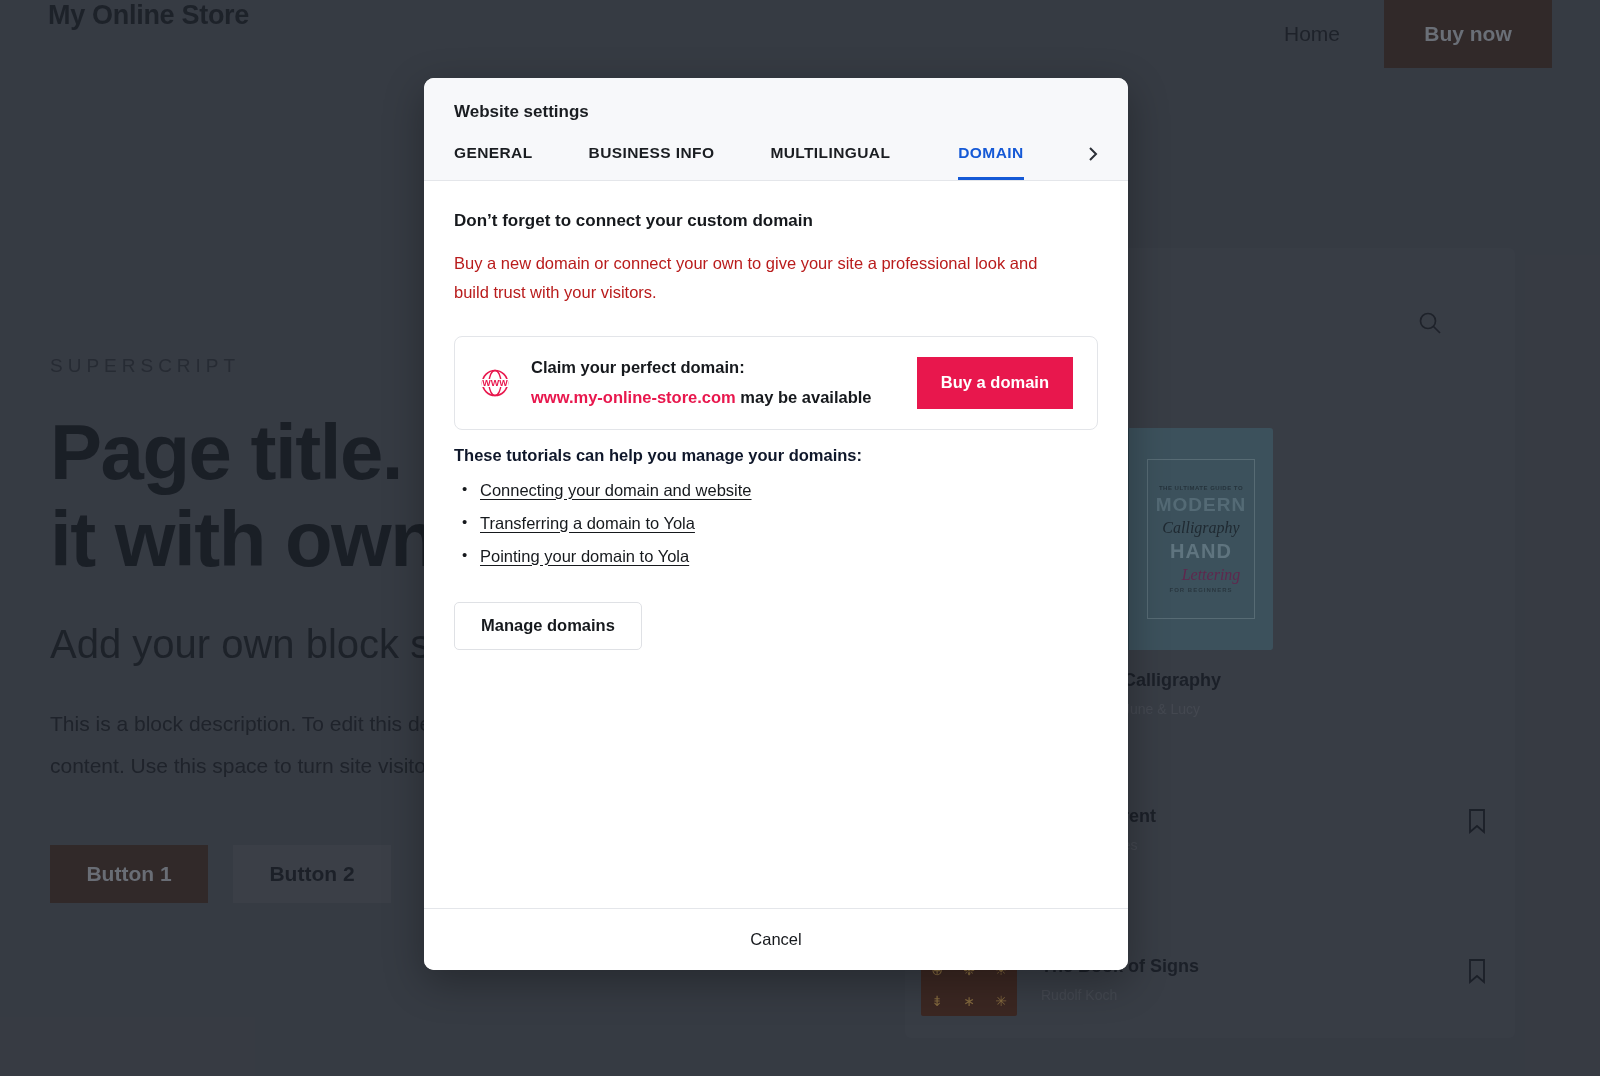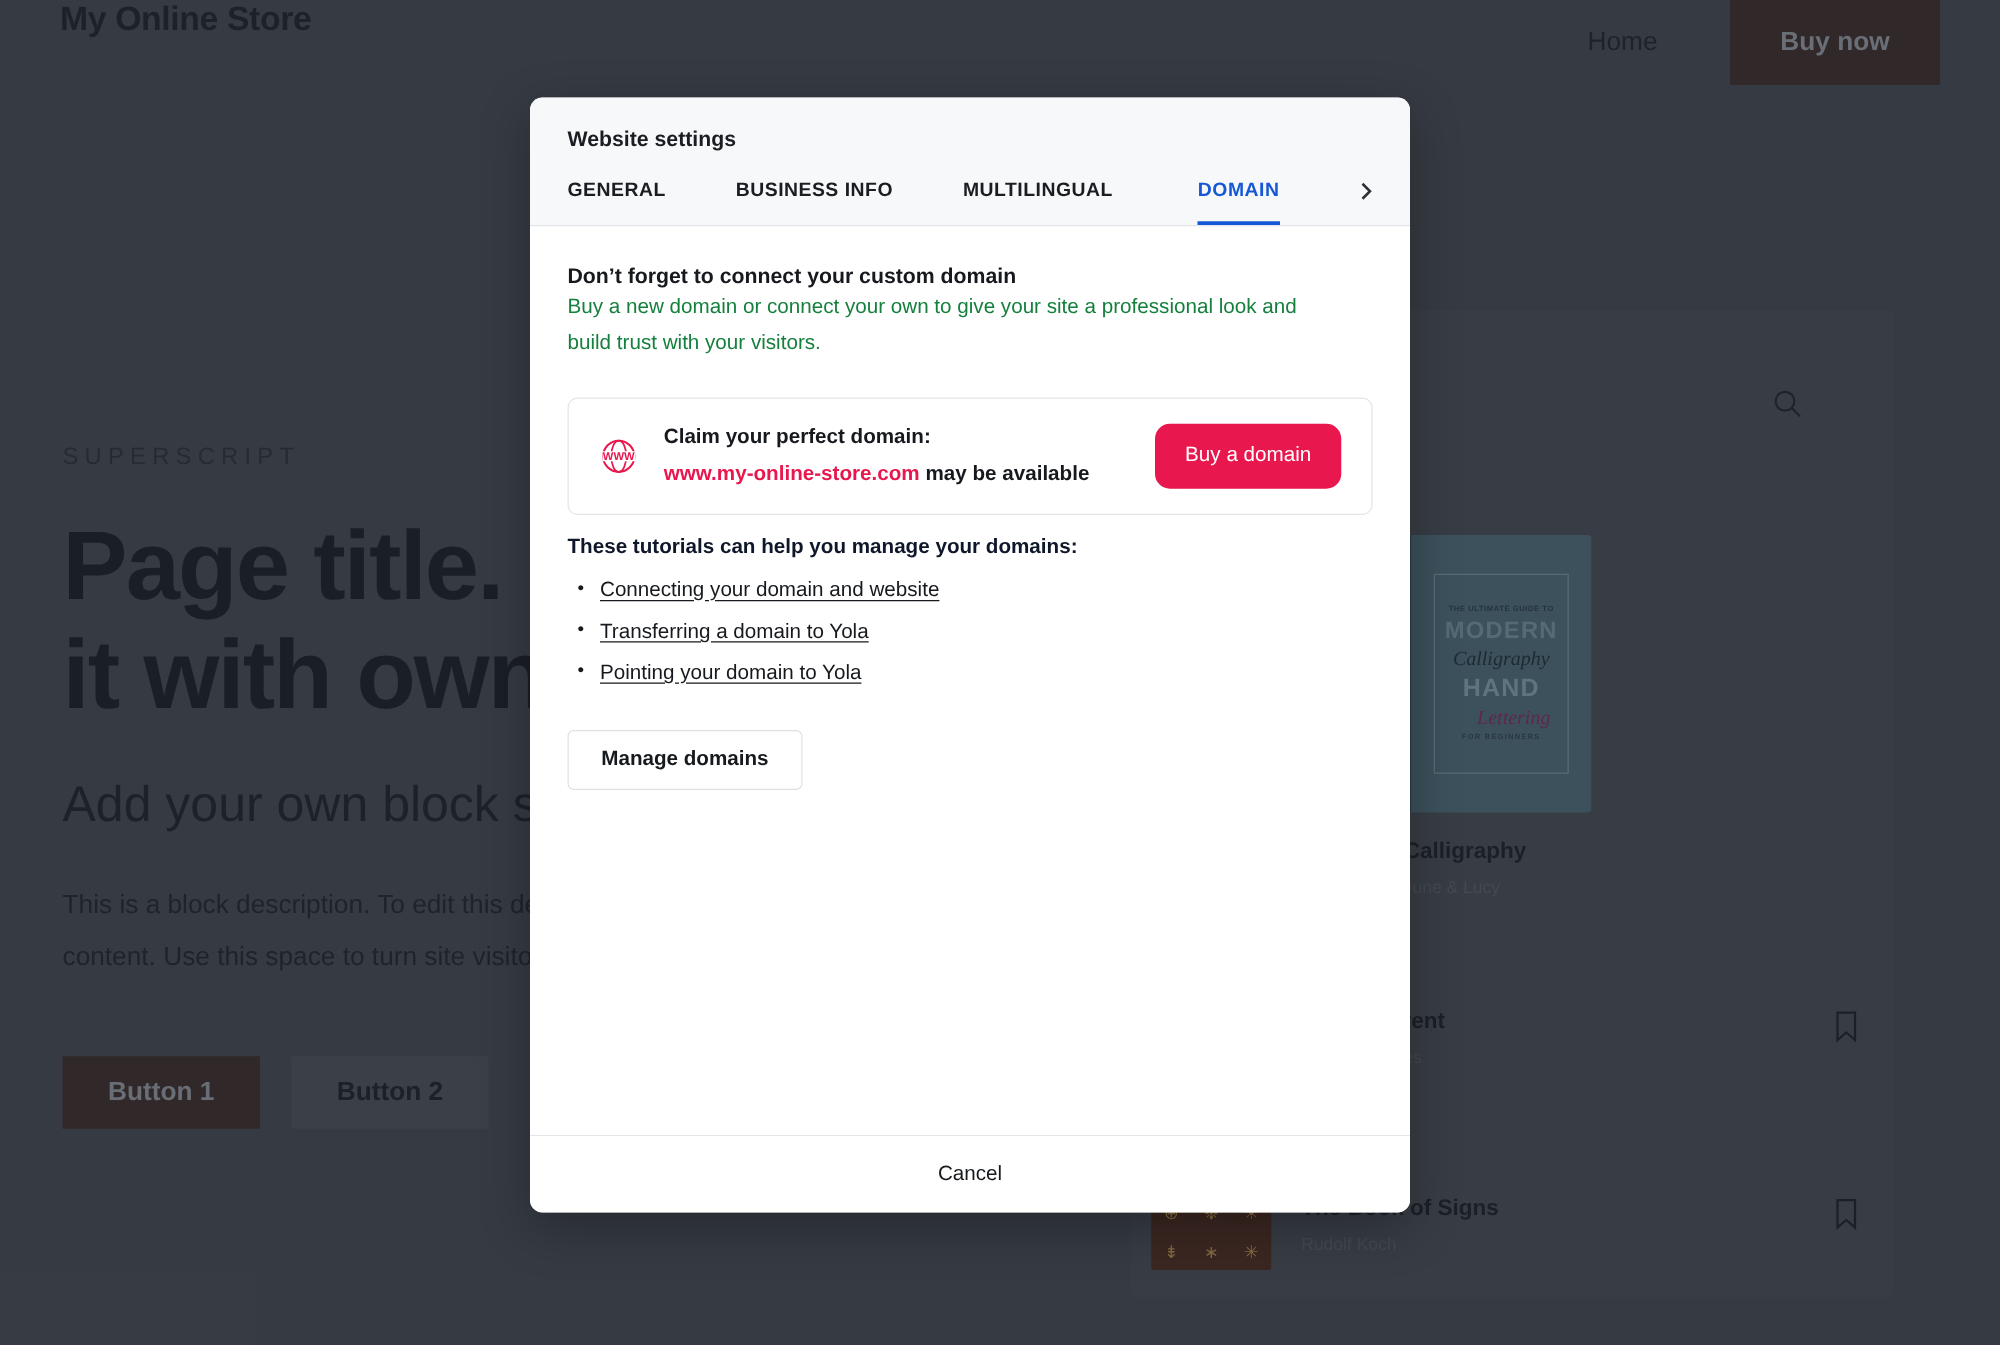--- a/index.html
+++ b/index.html
@@ -39,21 +39,21 @@
   .site-logo {
     font-size: 27px;
     font-weight: 700;
     color: #1f242c;
     letter-spacing: -0.3px;
   }
   .site-nav {
     margin-left: auto;
     display: flex;
     align-items: center;
-    gap: 14px;
+    gap: 0;
   }
   .nav-link {
     font-size: 21px;
     color: #20252d;
     padding: 0 44px;
   }
   .nav-cta {
     width: 168px;
     height: 68px;
     background: #3c2f2c;
@@ -307,23 +307,24 @@
     flex: 1;
     padding: 30px 30px 0 30px;
     overflow: hidden;
   }
   .sec-heading {
     font-size: 17px;
     font-weight: 700;
     color: #16191d;
   }
   .sec-para {
+    margin-top: 18px;
     font-size: 16.5px;
     line-height: 1.78;
-    color: #15803d;
+    color: #b91c1c;
     max-width: 620px;
   }
 
   .claim-card {
     margin-top: 28px;
     border: 1px solid #e3e5e9;
     border-radius: 8px;
     padding: 20px 24px;
     display: flex;
     align-items: center;
@@ -332,24 +333,24 @@
   .globe-icon { flex: 0 0 auto; width: 32px; height: 32px; }
   .claim-text { flex: 1; }
   .claim-line1 { font-size: 16.5px; font-weight: 700; color: #16191d; }
   .claim-line2 { margin-top: 11px; font-size: 16.5px; font-weight: 700; color: #16191d; }
   .claim-domain { color: #e8174d; font-weight: 700; }
   .buy-btn {
     flex: 0 0 auto;
     background: #e8174d;
     color: #ffffff;
     border: none;
-    border-radius: 12px;
+    border-radius: 0;
     font-family: "Liberation Sans", sans-serif;
     font-size: 16.5px;
-    font-weight: 400;
+    font-weight: 700;
     padding: 0 24px;
     height: 52px;
     cursor: pointer;
   }
 
   .tut-heading {
     margin-top: 16px;
     font-size: 16.5px;
     font-weight: 700;
     color: #0f172a;

